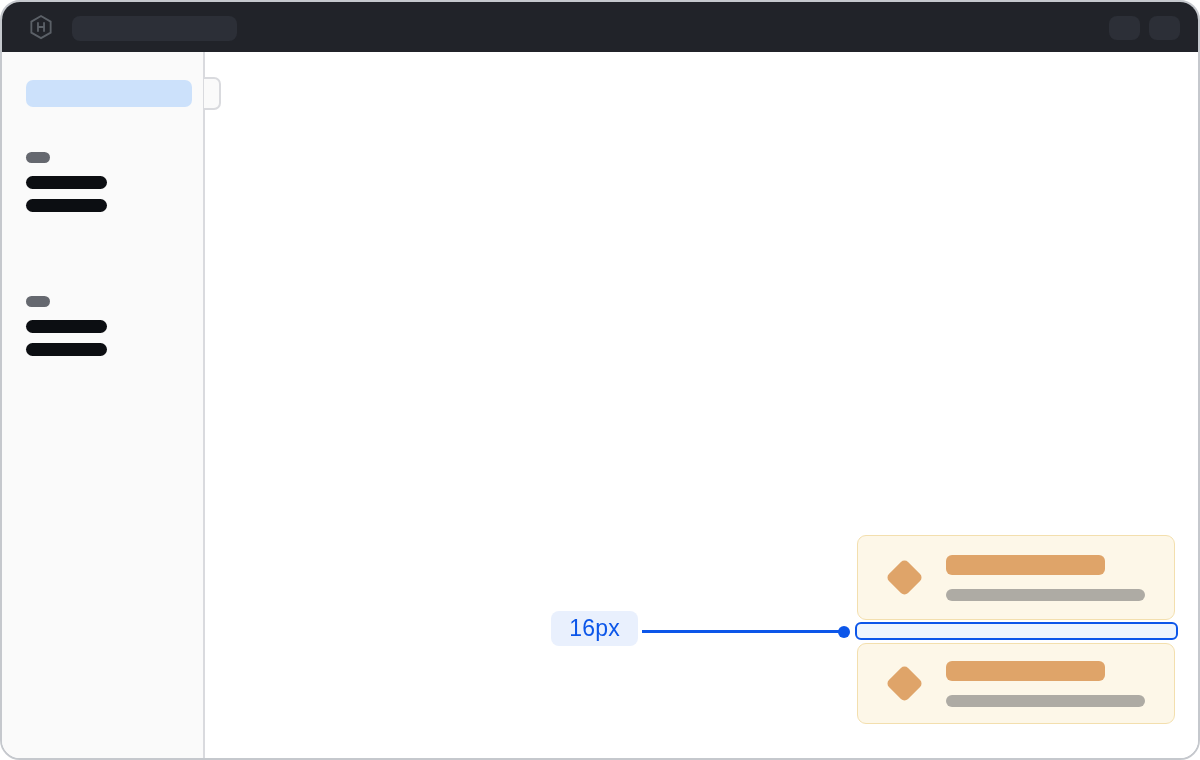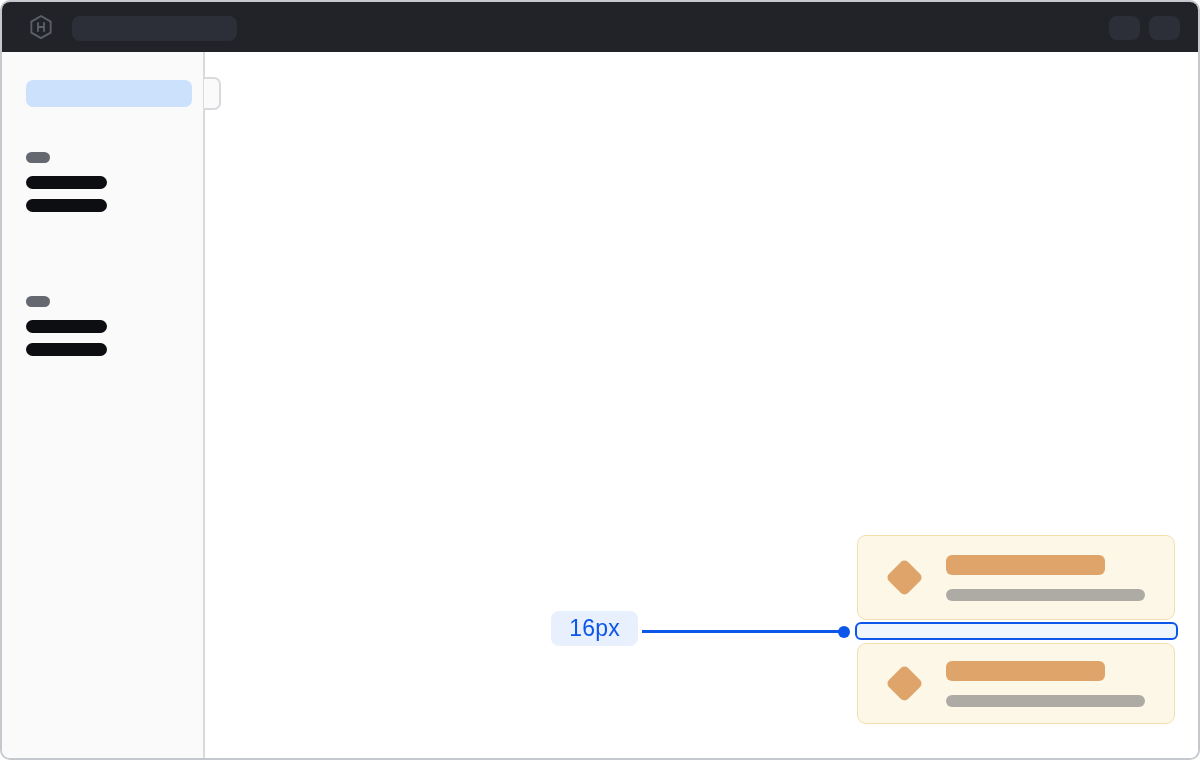--- a/index.html
+++ b/index.html
@@ -4,21 +4,21 @@
 <style>
   * { margin: 0; padding: 0; box-sizing: border-box; }
   html, body { background: #ffffff; }
   body { font-family: "Liberation Sans", sans-serif; }
 
   .window {
     position: relative;
     width: 1200px;
     height: 760px;
     border: 2px solid #c5c8cd;
-    border-radius: 10px;
+    border-radius: 20px;
     overflow: hidden;
     background: #ffffff;
   }
 
   
   .navbar {
     position: absolute;
     top: 0; left: 0; right: 0;
     height: 50px;
     background: #212329;

